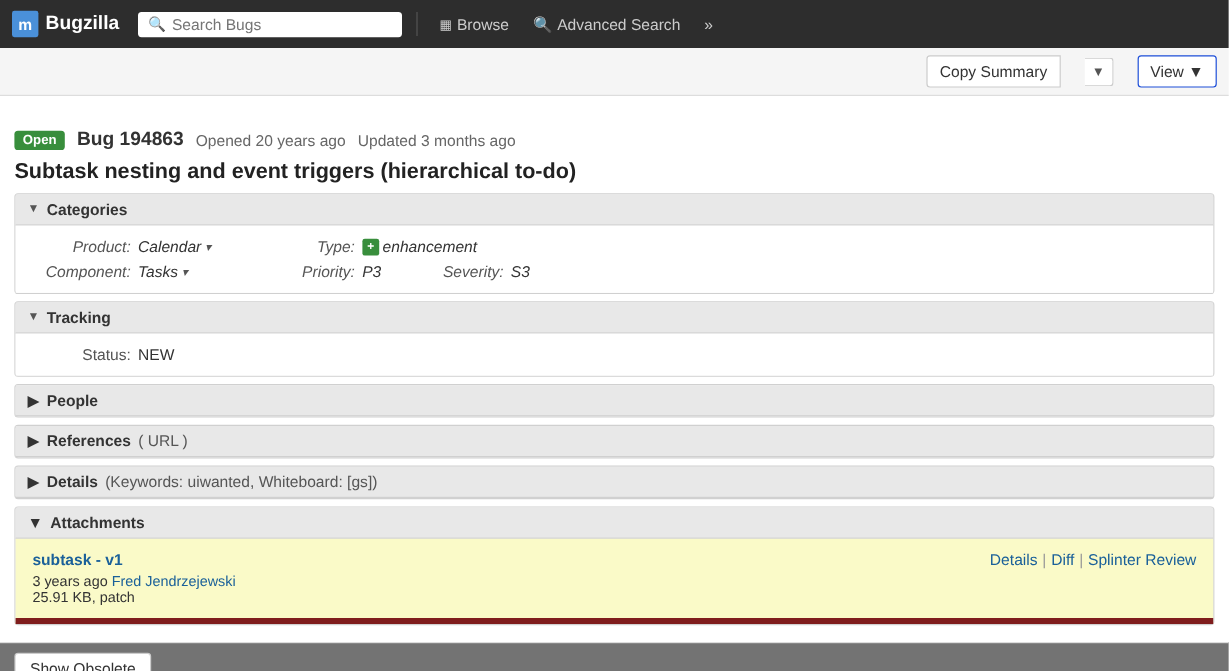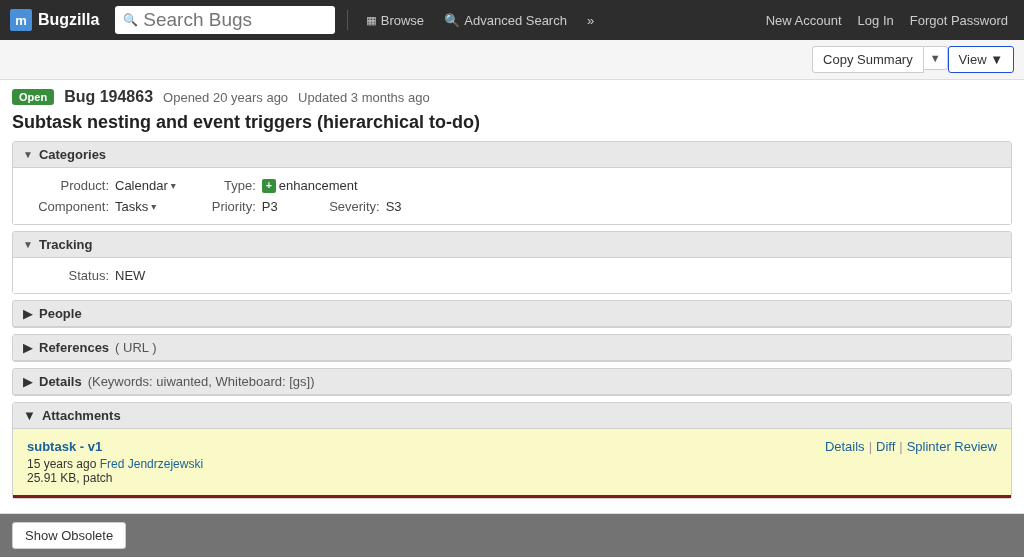--- a/index.html
+++ b/index.html
@@ -40,21 +40,21 @@
       align-items: center;
       background: #fff;
       border-radius: 3px;
       padding: 3px 8px;
       gap: 5px;
       flex: 0 0 220px;
     }
     .navbar-search input {
       border: none;
       outline: none;
-      font-size: 19px;
+      font-size: 13px;
       background: transparent;
       width: 170px;
       color: #0369a1;
     }
     .search-icon-nav { color: #888; font-size: 12px; }
     .navbar-divider { width: 1px; height: 20px; background: #555; margin: 0 4px; }
     .navbar-link {
       color: #ccc;
       font-size: 13px;
       display: flex;
@@ -76,25 +76,25 @@
       font-size: 13px;
       text-decoration: none;
       padding: 4px 6px;
       cursor: pointer;
     }
 
     
     .toolbar {
       display: flex;
       justify-content: flex-end;
-      align-items: flex-start;
+      align-items: center;
       padding: 6px 10px;
       background: #f5f5f5;
       border-bottom: 1px solid #ddd;
-      gap: 0;
+      gap: 20px;
     }
     .btn-copy-summary {
       display: flex;
       align-items: center;
       background: #fff;
       border: 1px solid #ccc;
       border-radius: 3px 0 0 3px;
       padding: 5px 10px;
       font-size: 13px;
       cursor: pointer;
@@ -131,20 +131,21 @@
 
     
     .bug-header {
       margin-bottom: 8px;
     }
     .bug-meta {
       display: flex;
       align-items: center;
       gap: 10px;
       margin-bottom: 6px;
+      margin-top: 20px;
     }
     .badge-open {
       background: #388e3c;
       color: #fff;
       font-size: 11px;
       font-weight: bold;
       padding: 2px 7px;
       border-radius: 3px;
     }
     .bug-number {
@@ -182,20 +183,22 @@
     }
     .section-header .toggle-arrow { font-size: 10px; color: #555; }
     .section-body {
       padding: 10px 16px;
       background: #fff;
     }
 
     
     .field-grid {
       display: flex;
+      gap: 40px;
+      font-style: italic;
     }
     .field-col { display: flex; flex-direction: column; gap: 6px; }
     .field-row {
       display: flex;
       align-items: center;
       gap: 6px;
     }
     .field-label {
       color: #555;
       font-size: 13px;
@@ -256,21 +259,21 @@
       gap: 6px;
       font-weight: bold;
       font-size: 13px;
     }
     .attachment-row {
       background: #fafac8;
       padding: 10px 14px;
       display: flex;
       justify-content: space-between;
       align-items: flex-start;
-      border-bottom: 3px solid #7f1d1d;
+      border-bottom: 5px solid #7f1d1d;
     }
     .attachment-name {
       color: #1a6099;
       font-weight: bold;
       font-size: 13px;
       cursor: pointer;
     }
     .attachment-meta {
       color: #333;
       font-size: 12px;
@@ -327,25 +330,20 @@
     <span class="browse-icon">▦</span>
     <span>Browse</span>
   </a>
   <a class="navbar-link">
     <span>🔍</span>
     <span>Advanced Search</span>
   </a>
   <a class="navbar-link">
     <span>»</span>
   </a>
-  <div class="navbar-right">
-    <a>New Account</a>
-    <a>Log In</a>
-    <a>Forgot Password</a>
-  </div>
 </nav>
 
 <div class="toolbar">
   <button class="btn-copy-summary">Copy Summary</button>
   <button class="btn-copy-summary-arrow">▼</button>
   <button class="btn-view">View ▼</button>
 </div>
 
 <div class="main-content">
 
@@ -439,21 +437,21 @@
 
   <div class="attachments-section">
     <div class="attachments-header">
       <span class="toggle-arrow">▼</span>
       <span>Attachments</span>
     </div>
     <div class="attachment-row">
       <div>
         <div class="attachment-name">subtask - v1</div>
         <div class="attachment-meta">
-          <span>15 years ago</span>
+          <span>3 years ago</span>
           <span class="attachment-author">Fred Jendrzejewski</span><br>
           <span>25.91 KB, patch</span>
         </div>
       </div>
       <div class="attachment-links">
         <a class="attachment-link">Details</a>
         <span class="attachment-sep">|</span>
         <a class="attachment-link">Diff</a>
         <span class="attachment-sep">|</span>
         <a class="attachment-link">Splinter Review</a>

